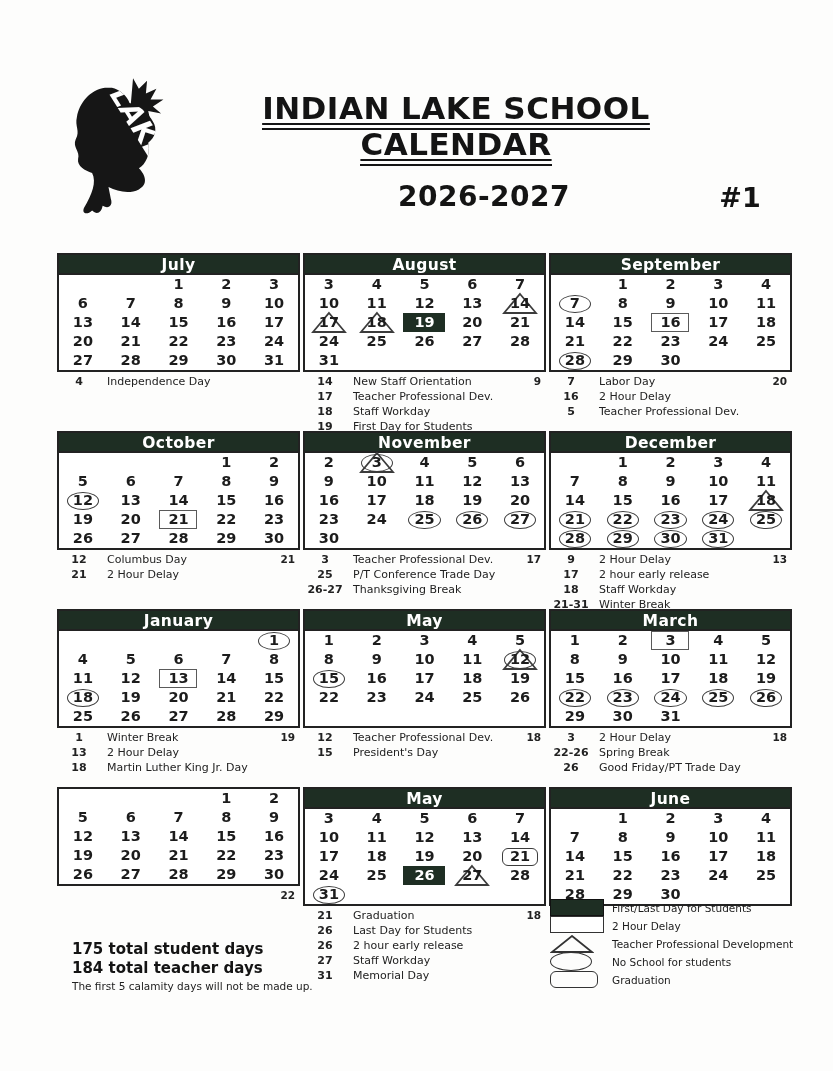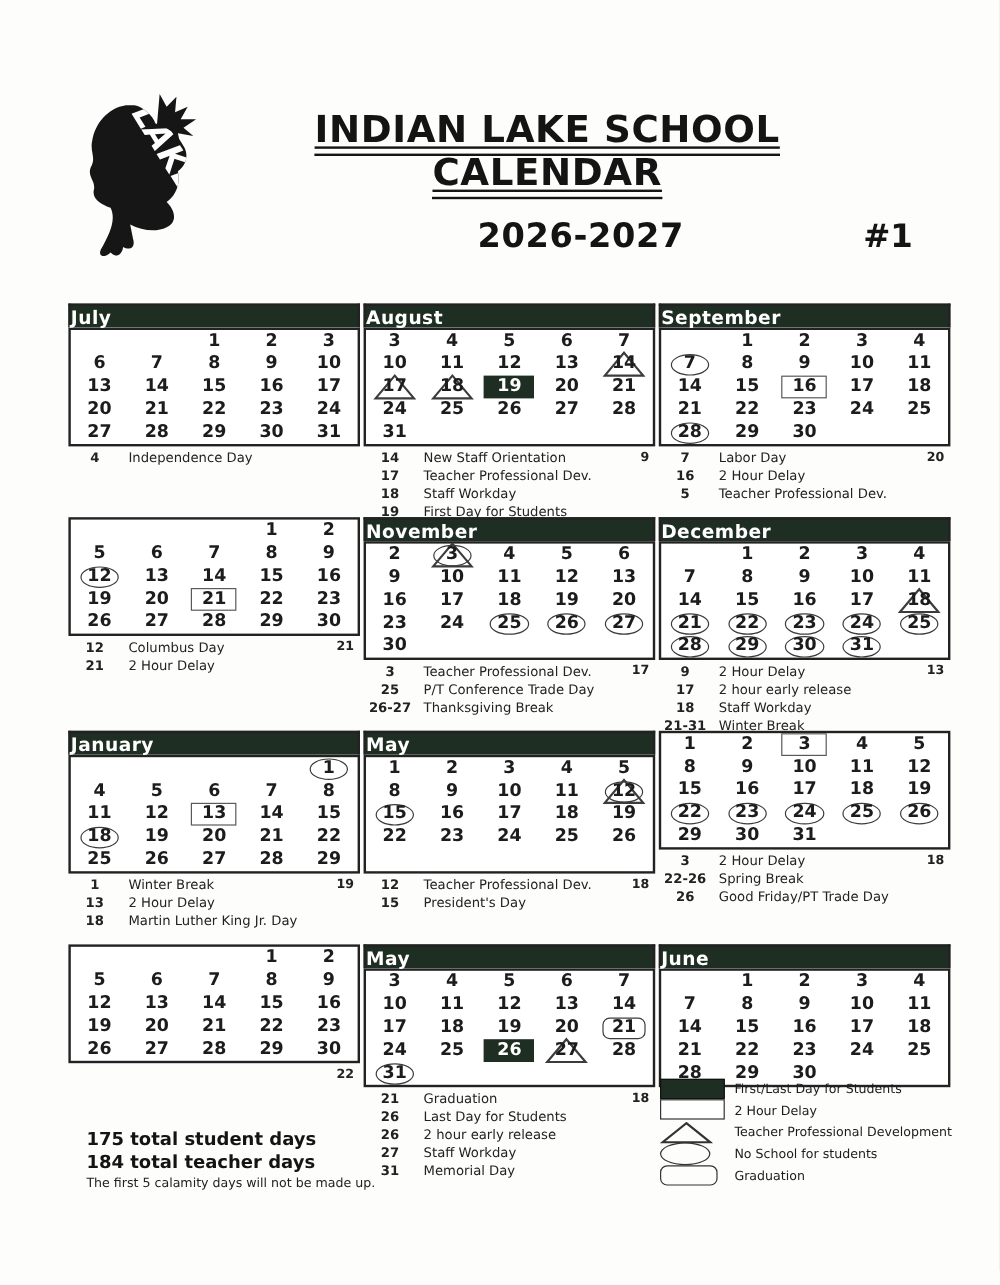--- a/index.html
+++ b/index.html
@@ -25,21 +25,21 @@
     font-size:27px;font-weight:bold;color:#141414;
   }
   
   .months{
     position:absolute;left:57px;top:253px;width:735px;
     display:grid;grid-template-columns:repeat(3,243px);grid-auto-rows:178px;column-gap:3px;
   }
   .month{position:relative;}
   .month-header{
     background:#1e2e23;color:#fff;font-weight:bold;font-size:15.5px;
-    letter-spacing:.4px;height:20px;line-height:20px;
+    text-align:center;letter-spacing:.4px;height:20px;line-height:20px;
     border:2px solid #222;border-bottom:none;box-sizing:border-box;
   }
   .day-grid{
     display:grid;grid-template-columns:repeat(5,1fr);grid-auto-rows:19px;
     border:2px solid #222;background:#fff;box-sizing:border-box;
   }
   .cell{position:relative;display:flex;align-items:center;justify-content:center;}
   .num{
     position:relative;z-index:2;font-size:14.5px;font-weight:600;
     display:inline-flex;align-items:center;justify-content:center;
@@ -362,20 +362,21 @@
             <span class="note-day">16</span>
             <span class="note-text">2 Hour Delay</span>
           </div>
           <div class="note-row">
             <span class="note-day">5</span>
             <span class="note-text">Teacher Professional Dev.</span>
           </div>
         </div>
       </div>
       <div class="month">
+        <div class="month-header">October</div>
         <div class="day-grid">
           <div class="cell"></div>
           <div class="cell"></div>
           <div class="cell"></div>
           <div class="cell">
             <span class="num">1</span>
           </div>
           <div class="cell">
             <span class="num">2</span>
           </div>
@@ -805,20 +806,21 @@
             <span class="note-day">12</span>
             <span class="note-text">Teacher Professional Dev.</span>
           </div>
           <div class="note-row">
             <span class="note-day">15</span>
             <span class="note-text">President's Day</span>
           </div>
         </div>
       </div>
       <div class="month">
+        <div class="month-header">March</div>
         <div class="day-grid">
           <div class="cell">
             <span class="num">1</span>
           </div>
           <div class="cell">
             <span class="num">2</span>
           </div>
           <div class="cell">
             <span class="num box">3</span>
           </div>

